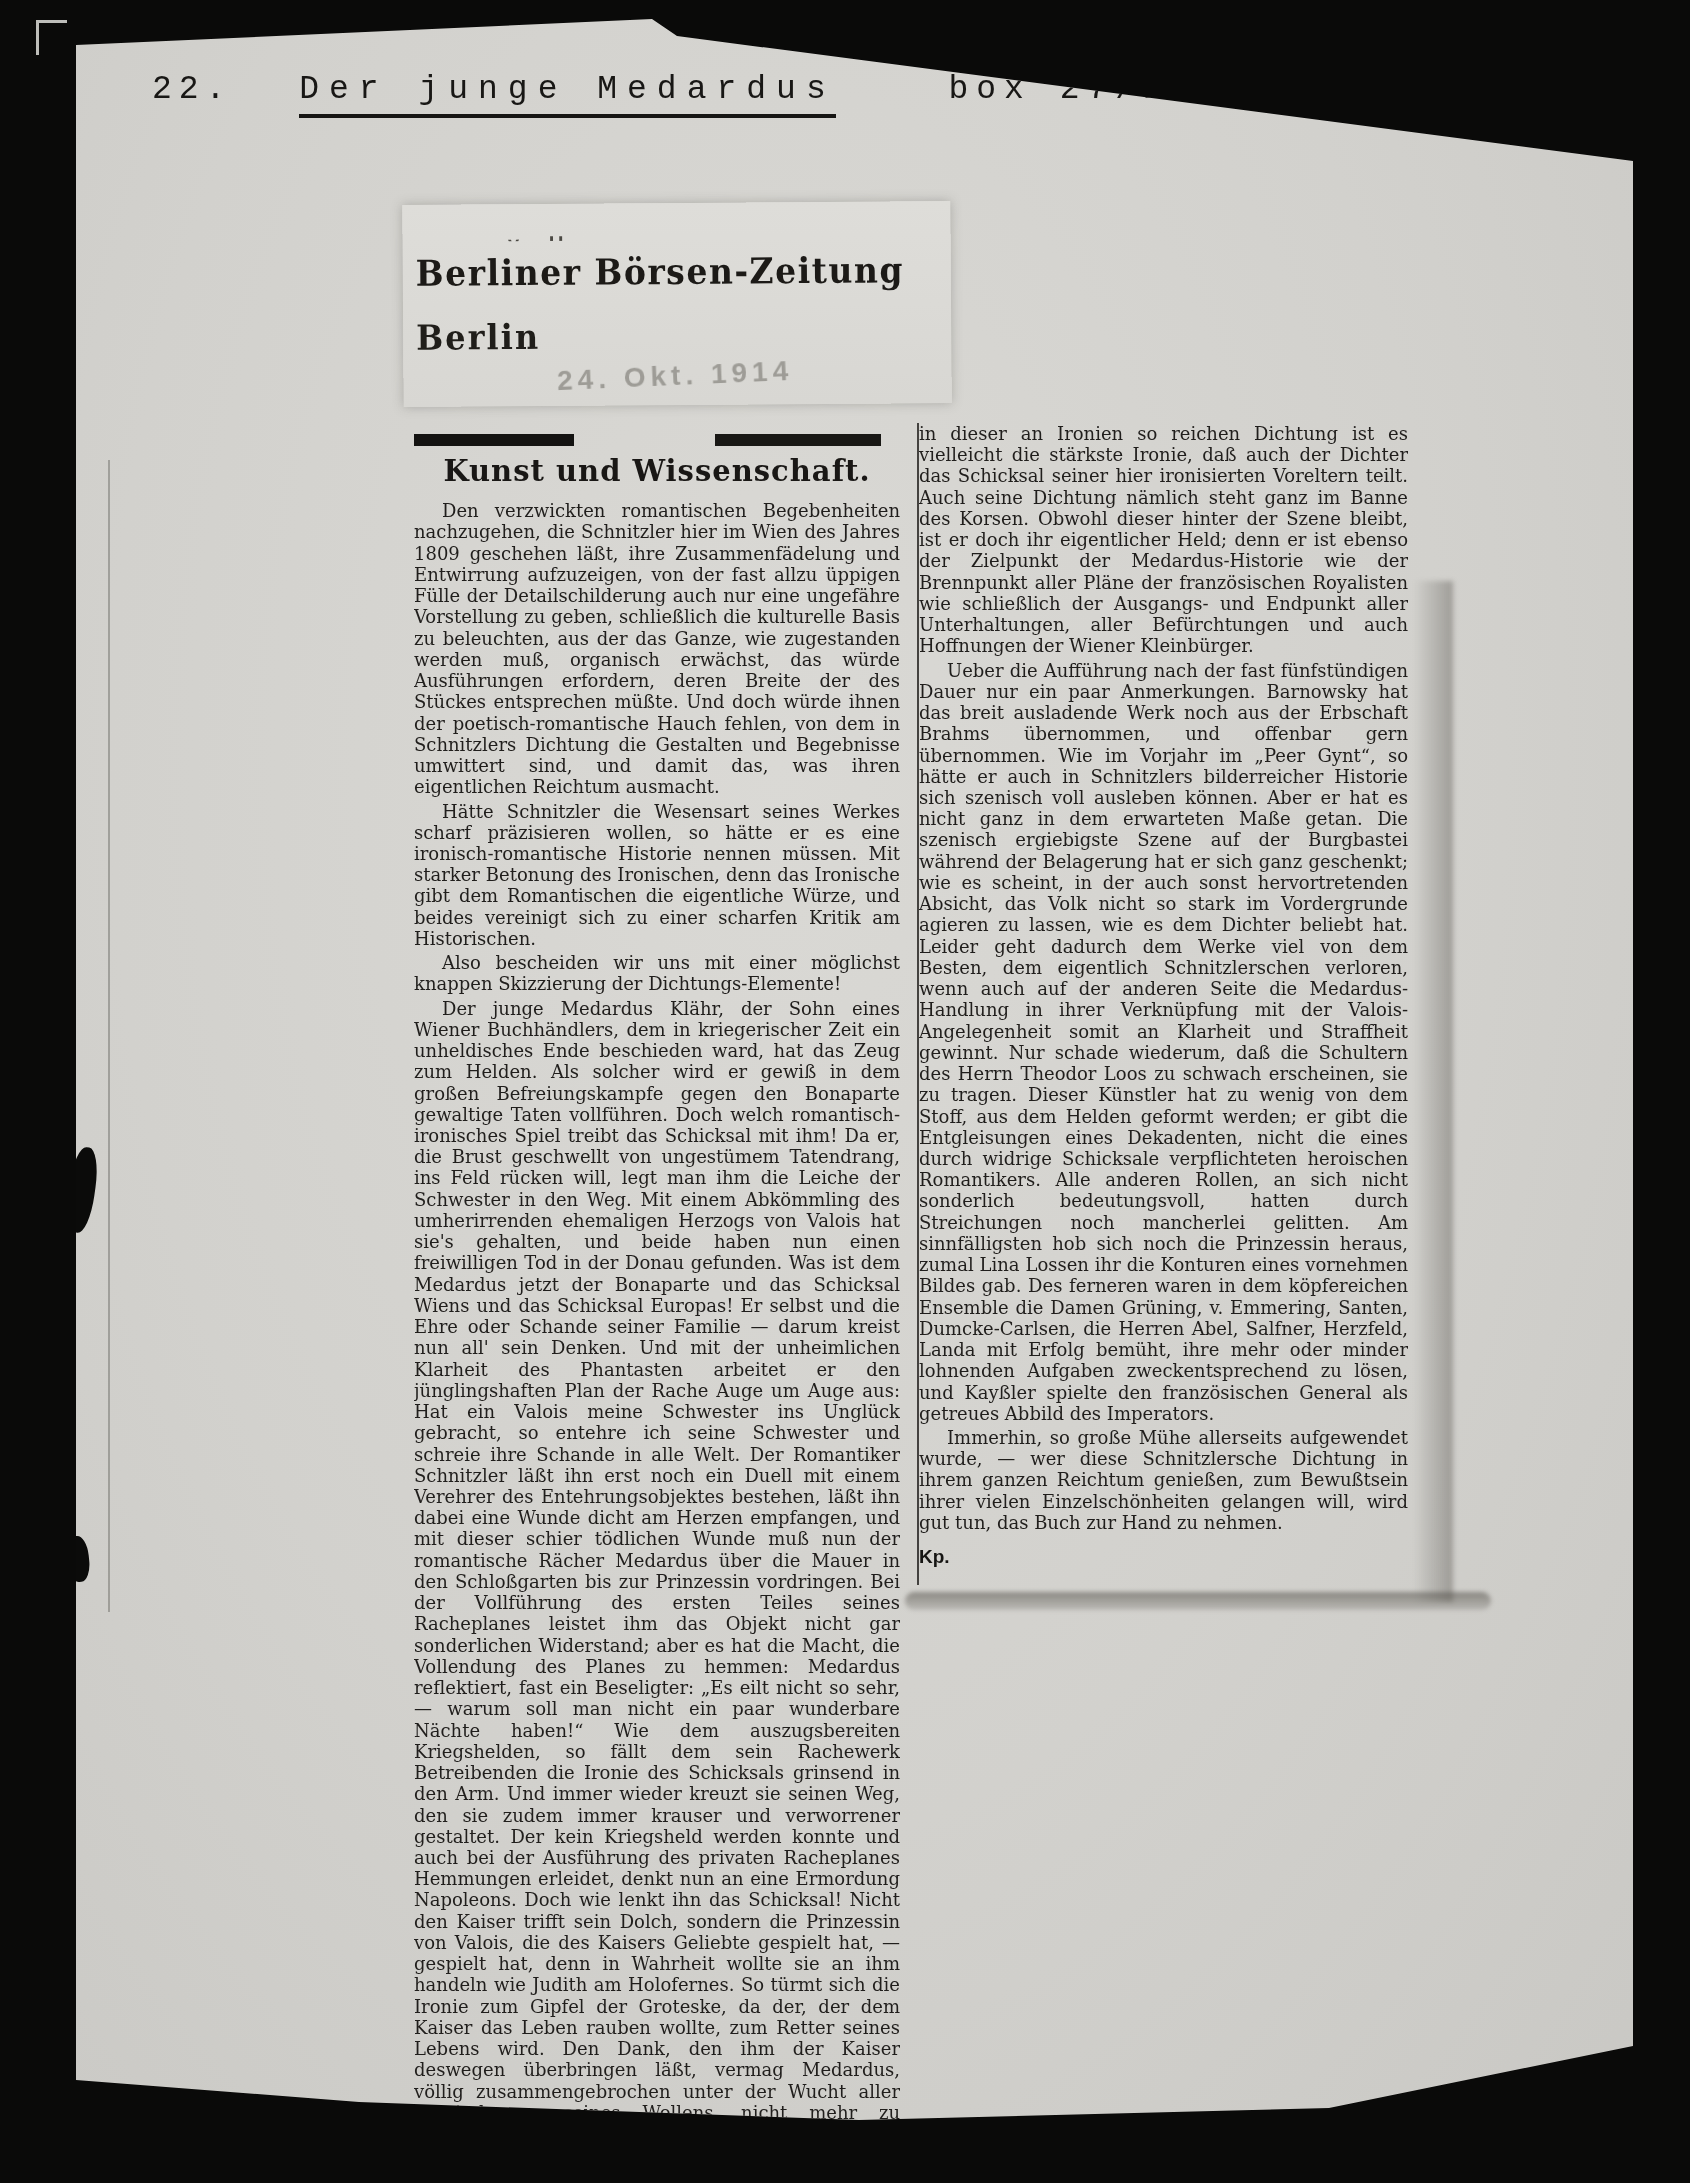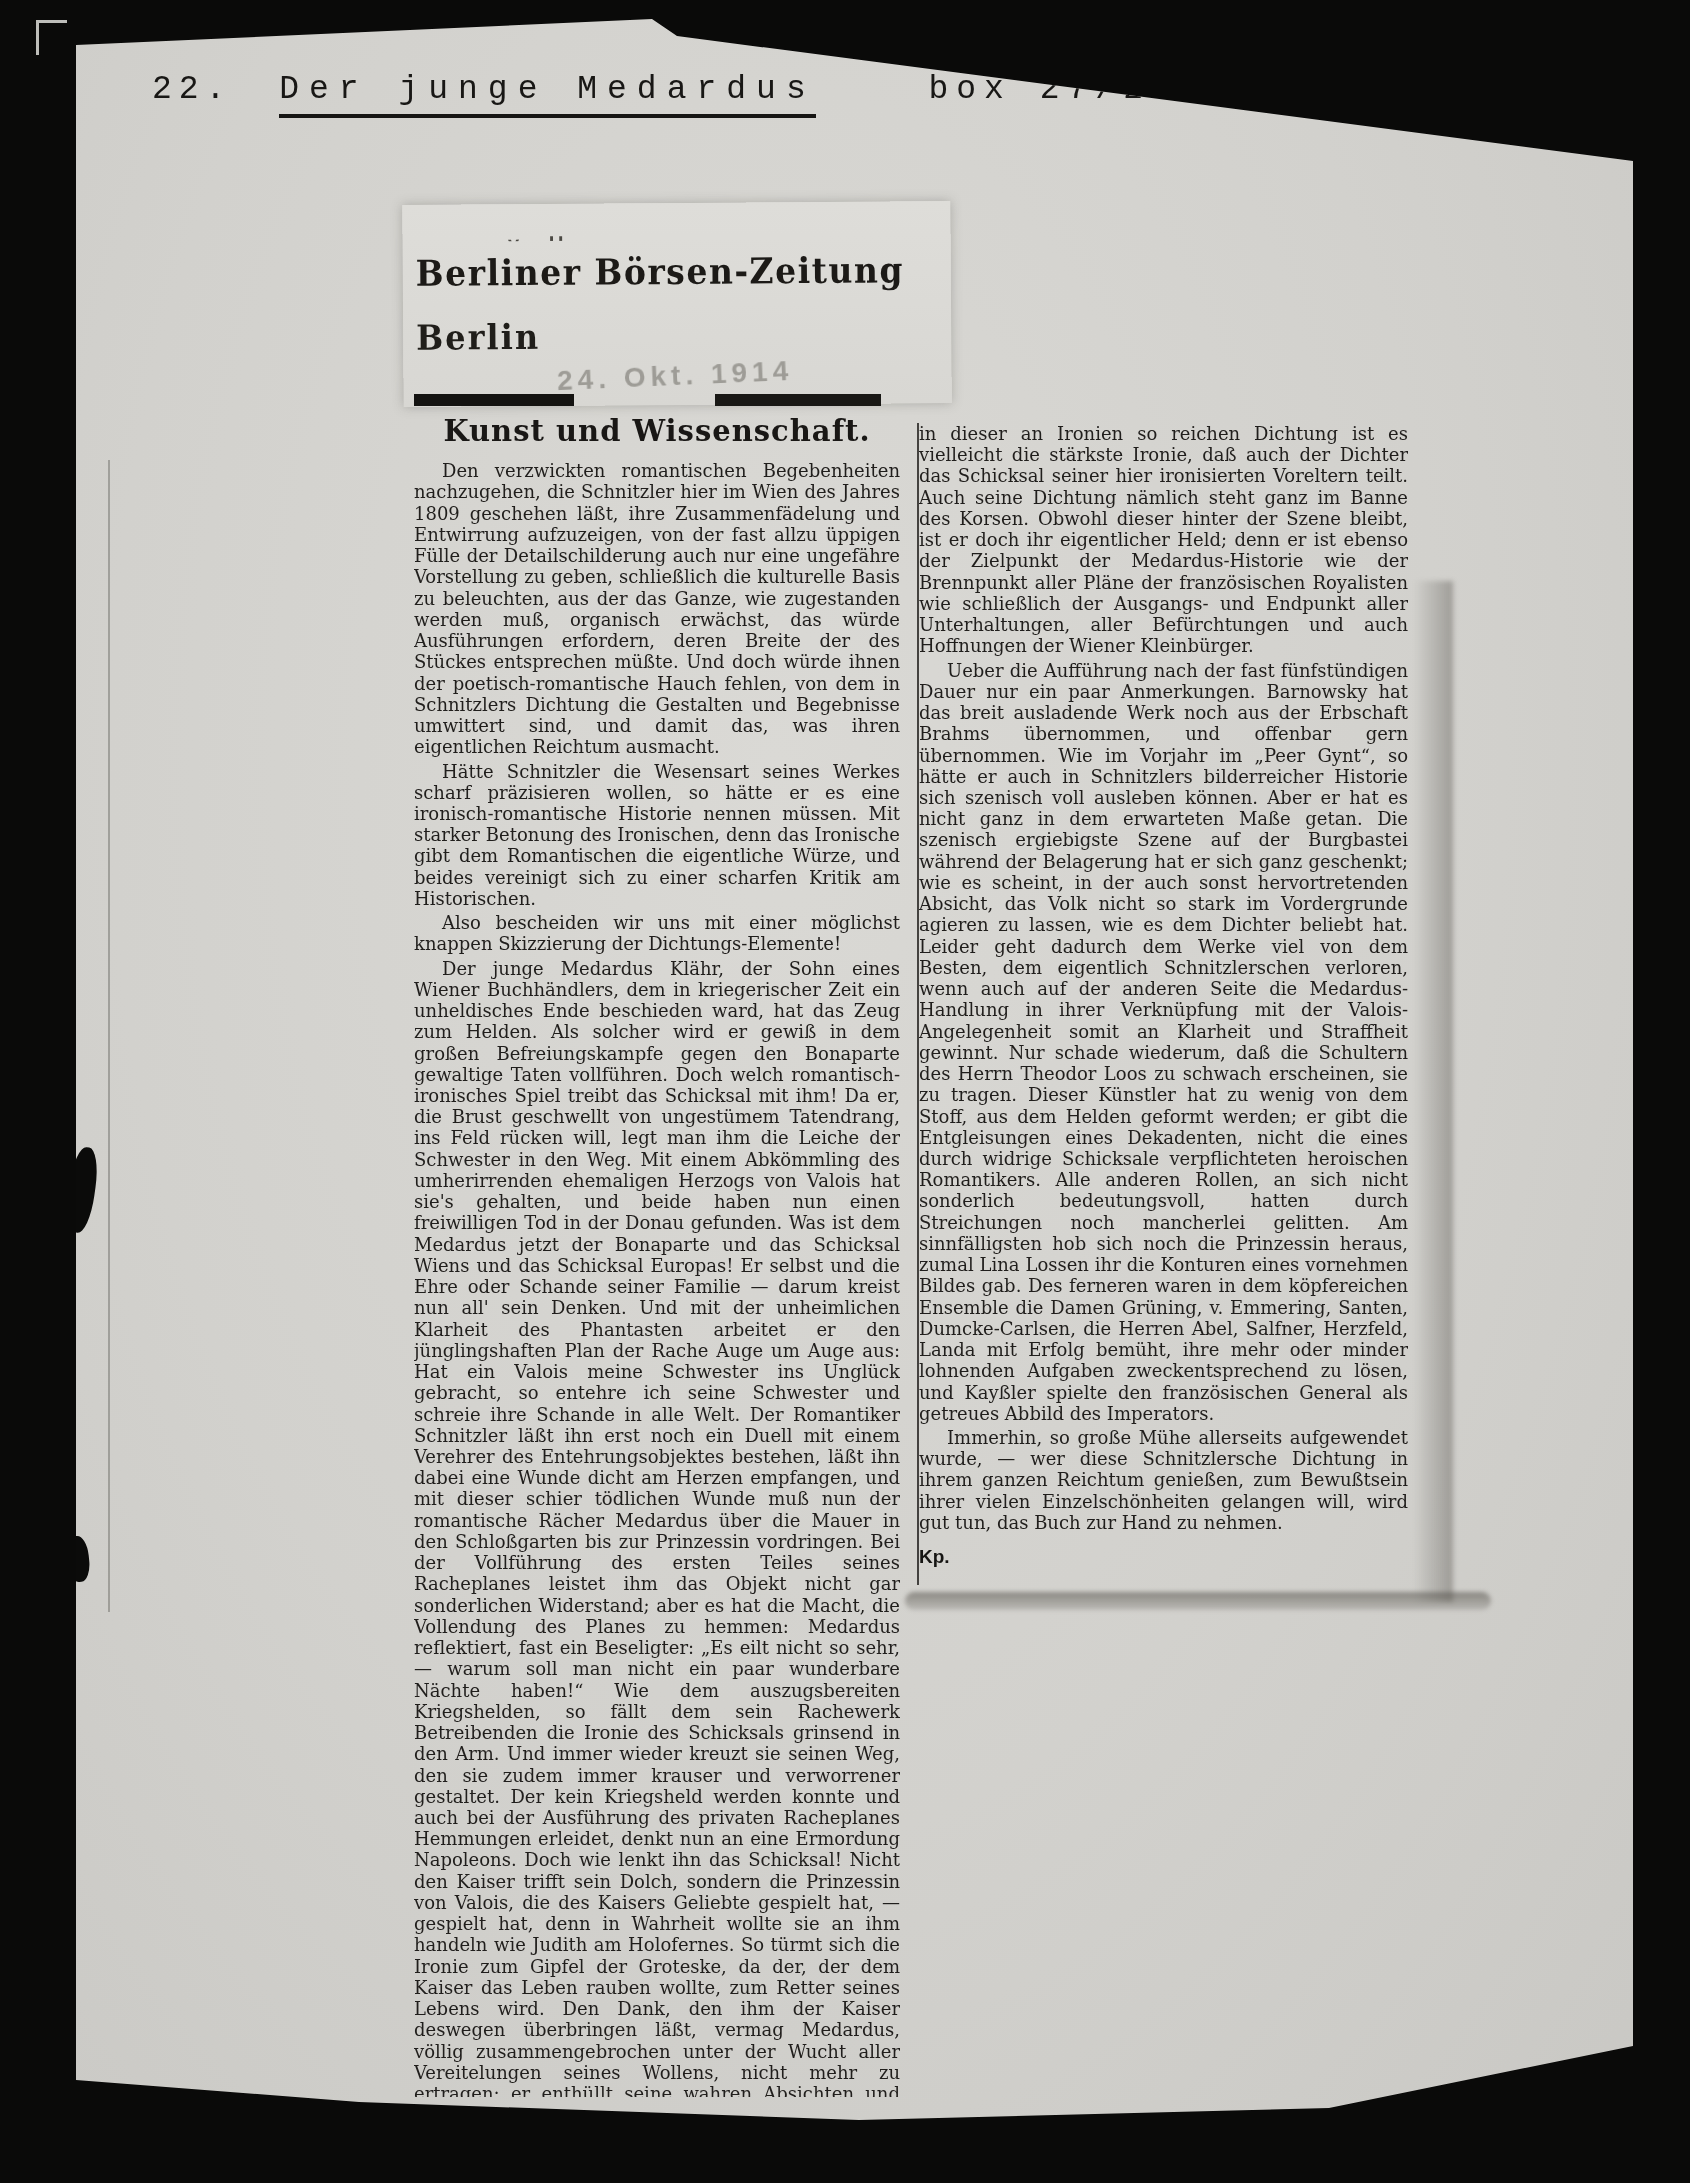--- a/index.html
+++ b/index.html
@@ -39,21 +39,21 @@
     background:linear-gradient(90deg, transparent, rgba(75,72,66,.38));
     filter:blur(2.5px);
   }
 
   
   .typed{
     position:absolute;left:76px;top:56px;width:1061px;
     font-family:"Liberation Mono", monospace;font-size:33px;color:#181715;
     letter-spacing:7px;white-space:nowrap;
   }
-  .typed .num{margin-right:20px;}
+  .typed .num{margin-right:40px;}
   .typed .t-title{letter-spacing:10px;border-bottom:4.5px solid #161513;padding-bottom:6px;}
   .typed .t-box{margin-left:86px;letter-spacing:8px;}
 
   
   .label-paper{
     position:absolute;left:327px;top:188px;width:548px;height:202px;
     background:linear-gradient(180deg,#deddd9,#d8d7d3);
     box-shadow:0 0 11px rgba(90,88,82,.35);
     transform:rotate(-.4deg);
   }
@@ -79,21 +79,21 @@
     white-space:nowrap;filter:blur(0.3px);
   }
 
   
   .col{
     position:absolute;font-size:18px;line-height:1.18;text-align:justify;
     color:#201e1c;
   }
   .col p{margin:0 0 3px 0;text-indent:28px;}
   .col p.no-indent{text-indent:0;}
-  .col-left{left:338px;top:378px;width:486px;height:1704px;overflow:hidden;}
+  .col-left{left:338px;top:418px;width:486px;height:1704px;overflow:hidden;}
   .col-right{
     left:841px;top:408px;width:489px;height:1162px;overflow:hidden;
     border-left:2.5px solid rgba(35,33,30,.82);
   }
   .cut-edge{
     height:12px;margin:1px 0 8px 0;filter:blur(0.6px);
     background:linear-gradient(90deg,#141311 0 33%,transparent 33% 62%,#191815 62% 96%,transparent 96%);
   }
   .section-heading{
     text-align:center;font-weight:700;font-size:29px;letter-spacing:1px;

